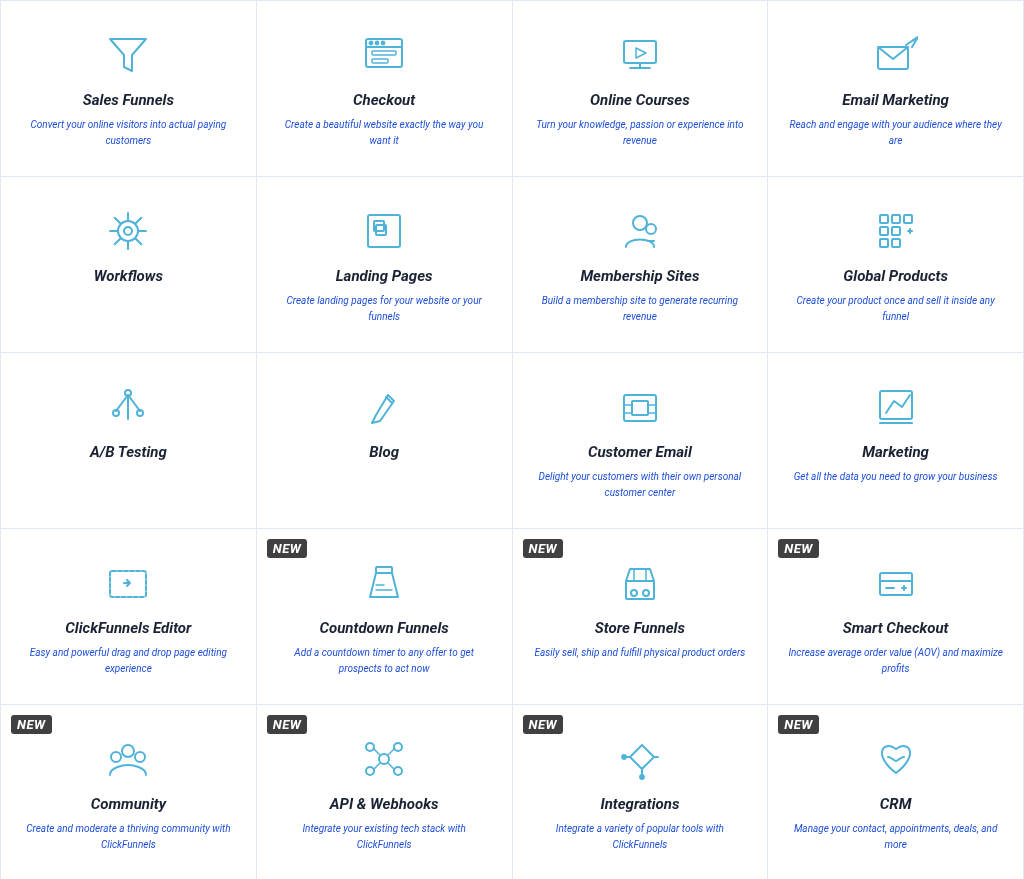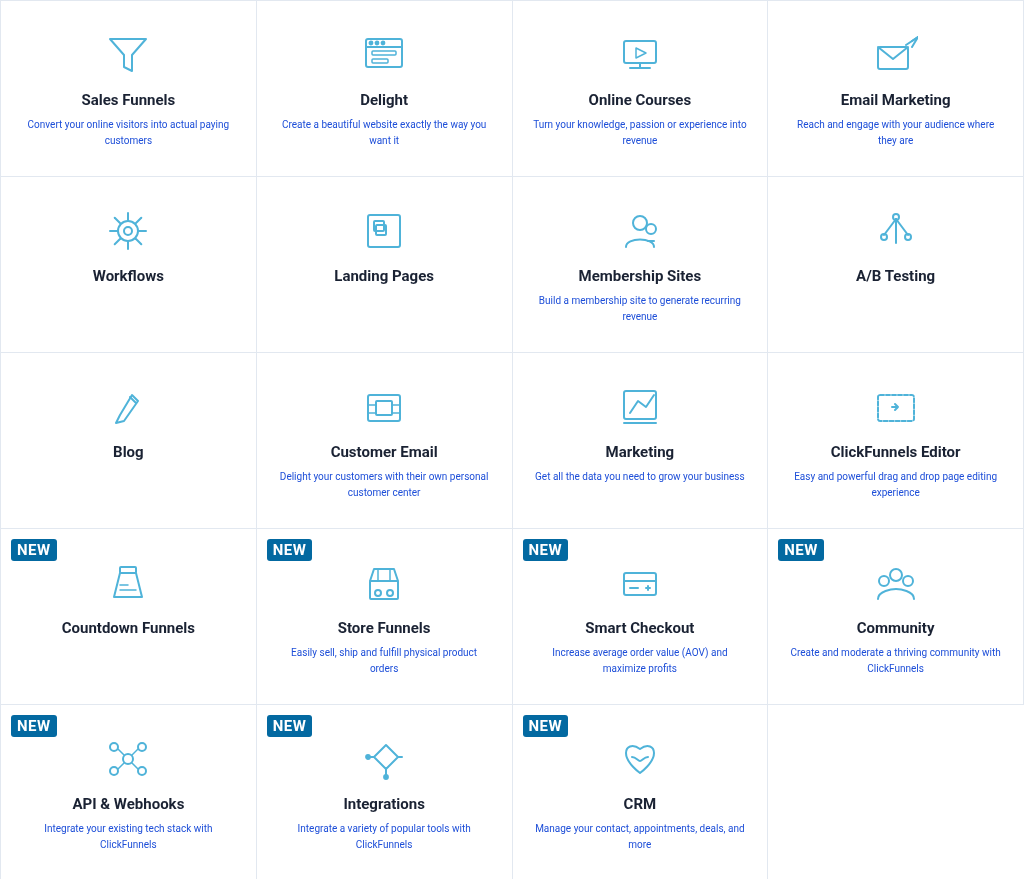--- a/index.html
+++ b/index.html
@@ -18,20 +18,21 @@
       border-right: 1px solid #e2e8f0;
       border-bottom: 1px solid #e2e8f0;
       padding: 28px 20px 28px 20px;
       display: flex;
       flex-direction: column;
       align-items: center;
       text-align: center;
       position: relative;
       cursor: pointer;
       transition: background 0.15s;
+      font-style: italic;
     }
     .icon-wrap {
       width: 52px;
       height: 52px;
       display: flex;
       align-items: center;
       justify-content: center;
       margin-bottom: 10px;
     }
     .icon-wrap svg {
@@ -51,23 +52,23 @@
     }
     .cell-desc {
       font-size: 10px;
       color: #1d4ed8;
       line-height: 1.55;
     }
     .badge-new {
       position: absolute;
       top: 10px;
       left: 10px;
-      background: #0369a1;
+      background: #404040;
       color: #fff;
-      font-size: 15px;
+      font-size: 13px;
       font-weight: 700;
       padding: 2px 6px;
       border-radius: 3px;
       letter-spacing: 0.5px;
     }
   </style>
 </head>
 <body>
 
 <div class="grid">
@@ -85,21 +86,21 @@
         <svg viewBox="0 0 44 44">
           <rect x="4" y="6" width="36" height="28" rx="2" stroke="#4fb3d9" stroke-width="2" fill="none"></rect>
           <line x1="4" y1="14" x2="40" y2="14" stroke="#4fb3d9" stroke-width="2"></line>
           <circle cx="9" cy="10" r="1.5" fill="#4fb3d9"></circle>
           <circle cx="15" cy="10" r="1.5" fill="#4fb3d9"></circle>
           <circle cx="21" cy="10" r="1.5" fill="#4fb3d9"></circle>
           <rect x="10" y="18" width="24" height="4" rx="1" stroke="#4fb3d9" stroke-width="1.5" fill="none"></rect>
           <rect x="10" y="26" width="16" height="4" rx="1" stroke="#4fb3d9" stroke-width="1.5" fill="none"></rect>
         </svg>
       </div>
-      <div class="cell-title">Delight</div>
+      <div class="cell-title">Checkout</div>
       <div class="cell-desc">Create a beautiful website exactly the way you want it</div>
     </div>
     <div class="cell">
       <div class="icon-wrap">
         <svg viewBox="0 0 44 44">
           <rect x="6" y="8" width="32" height="22" rx="2" stroke="#4fb3d9" stroke-width="2" fill="none"></rect>
           <polygon points="18,15 18,25 28,20" stroke="#4fb3d9" stroke-width="1.5" fill="none"></polygon>
           <line x1="12" y1="35" x2="32" y2="35" stroke="#4fb3d9" stroke-width="2"></line>
           <line x1="22" y1="30" x2="22" y2="35" stroke="#4fb3d9" stroke-width="2"></line>
         </svg>
@@ -139,32 +140,50 @@
     </div>
     <div class="cell">
       <div class="icon-wrap">
         <svg viewBox="0 0 44 44">
           <rect x="6" y="6" width="32" height="32" rx="2" stroke="#4fb3d9" stroke-width="2" fill="none"></rect>
           <rect x="12" y="12" width="10" height="10" rx="1" stroke="#4fb3d9" stroke-width="2" fill="none"></rect>
           <rect x="14" y="16" width="10" height="10" rx="1" stroke="#4fb3d9" stroke-width="2" fill="none"></rect>
         </svg>
       </div>
       <div class="cell-title">Landing Pages</div>
+      <div class="cell-desc">Create landing pages for your website or your funnels</div>
     </div>
     <div class="cell">
       <div class="icon-wrap">
         <svg viewBox="0 0 44 44">
           <circle cx="22" cy="14" r="7" stroke="#4fb3d9" stroke-width="2" fill="none"></circle>
           <path d="M8 38 C8 28 36 28 36 38" stroke="#4fb3d9" stroke-width="2" fill="none"></path>
           <circle cx="33" cy="20" r="5" stroke="#4fb3d9" stroke-width="2" fill="none"></circle>
           <line x1="30" y1="32" x2="36" y2="32" stroke="#4fb3d9" stroke-width="2"></line>
         </svg>
       </div>
       <div class="cell-title">Membership Sites</div>
       <div class="cell-desc">Build a membership site to generate recurring revenue</div>
+    </div>
+    <div class="cell">
+      <div class="icon-wrap">
+        <svg viewBox="0 0 44 44">
+          <rect x="6" y="6" width="8" height="8" rx="1" stroke="#4fb3d9" stroke-width="2" fill="none"></rect>
+          <rect x="18" y="6" width="8" height="8" rx="1" stroke="#4fb3d9" stroke-width="2" fill="none"></rect>
+          <rect x="30" y="6" width="8" height="8" rx="1" stroke="#4fb3d9" stroke-width="2" fill="none"></rect>
+          <rect x="6" y="18" width="8" height="8" rx="1" stroke="#4fb3d9" stroke-width="2" fill="none"></rect>
+          <rect x="18" y="18" width="8" height="8" rx="1" stroke="#4fb3d9" stroke-width="2" fill="none"></rect>
+          <line x1="34" y1="22" x2="38" y2="22" stroke="#4fb3d9" stroke-width="2"></line>
+          <line x1="36" y1="20" x2="36" y2="24" stroke="#4fb3d9" stroke-width="2"></line>
+          <rect x="6" y="30" width="8" height="8" rx="1" stroke="#4fb3d9" stroke-width="2" fill="none"></rect>
+          <rect x="18" y="30" width="8" height="8" rx="1" stroke="#4fb3d9" stroke-width="2" fill="none"></rect>
+        </svg>
+      </div>
+      <div class="cell-title">Global Products</div>
+      <div class="cell-desc">Create your product once and sell it inside any funnel</div>
     </div>
     <div class="cell">
       <div class="icon-wrap">
         <svg viewBox="0 0 44 44">
           <line x1="22" y1="10" x2="22" y2="34" stroke="#4fb3d9" stroke-width="2"></line>
           <line x1="22" y1="10" x2="10" y2="26" stroke="#4fb3d9" stroke-width="2"></line>
           <line x1="22" y1="10" x2="34" y2="26" stroke="#4fb3d9" stroke-width="2"></line>
           <circle cx="10" cy="28" r="3" stroke="#4fb3d9" stroke-width="2" fill="none"></circle>
           <circle cx="34" cy="28" r="3" stroke="#4fb3d9" stroke-width="2" fill="none"></circle>
           <circle cx="22" cy="8" r="3" stroke="#4fb3d9" stroke-width="2" fill="none"></circle>
@@ -220,20 +239,21 @@
       <span class="badge-new">NEW</span>
       <div class="icon-wrap">
         <svg viewBox="0 0 44 44">
           <rect x="14" y="6" width="16" height="6" rx="1" stroke="#4fb3d9" stroke-width="2" fill="none"></rect>
           <path d="M14 12 L8 36 L36 36 L30 12 Z" stroke="#4fb3d9" stroke-width="2" fill="none"></path>
           <line x1="14" y1="24" x2="22" y2="24" stroke="#4fb3d9" stroke-width="1.5"></line>
           <line x1="14" y1="29" x2="30" y2="29" stroke="#4fb3d9" stroke-width="1.5"></line>
         </svg>
       </div>
       <div class="cell-title">Countdown Funnels</div>
+      <div class="cell-desc">Add a countdown timer to any offer to get prospects to act now</div>
     </div>
     <div class="cell">
       <span class="badge-new">NEW</span>
       <div class="icon-wrap">
         <svg viewBox="0 0 44 44">
           <rect x="8" y="20" width="28" height="18" rx="1" stroke="#4fb3d9" stroke-width="2" fill="none"></rect>
           <path d="M8 20 L12 8 L32 8 L36 20 Z" stroke="#4fb3d9" stroke-width="2" fill="none"></path>
           <circle cx="16" cy="32" r="3" stroke="#4fb3d9" stroke-width="2" fill="none"></circle>
           <circle cx="28" cy="32" r="3" stroke="#4fb3d9" stroke-width="2" fill="none"></circle>
           <line x1="16" y1="20" x2="16" y2="8" stroke="#4fb3d9" stroke-width="1.5"></line>

